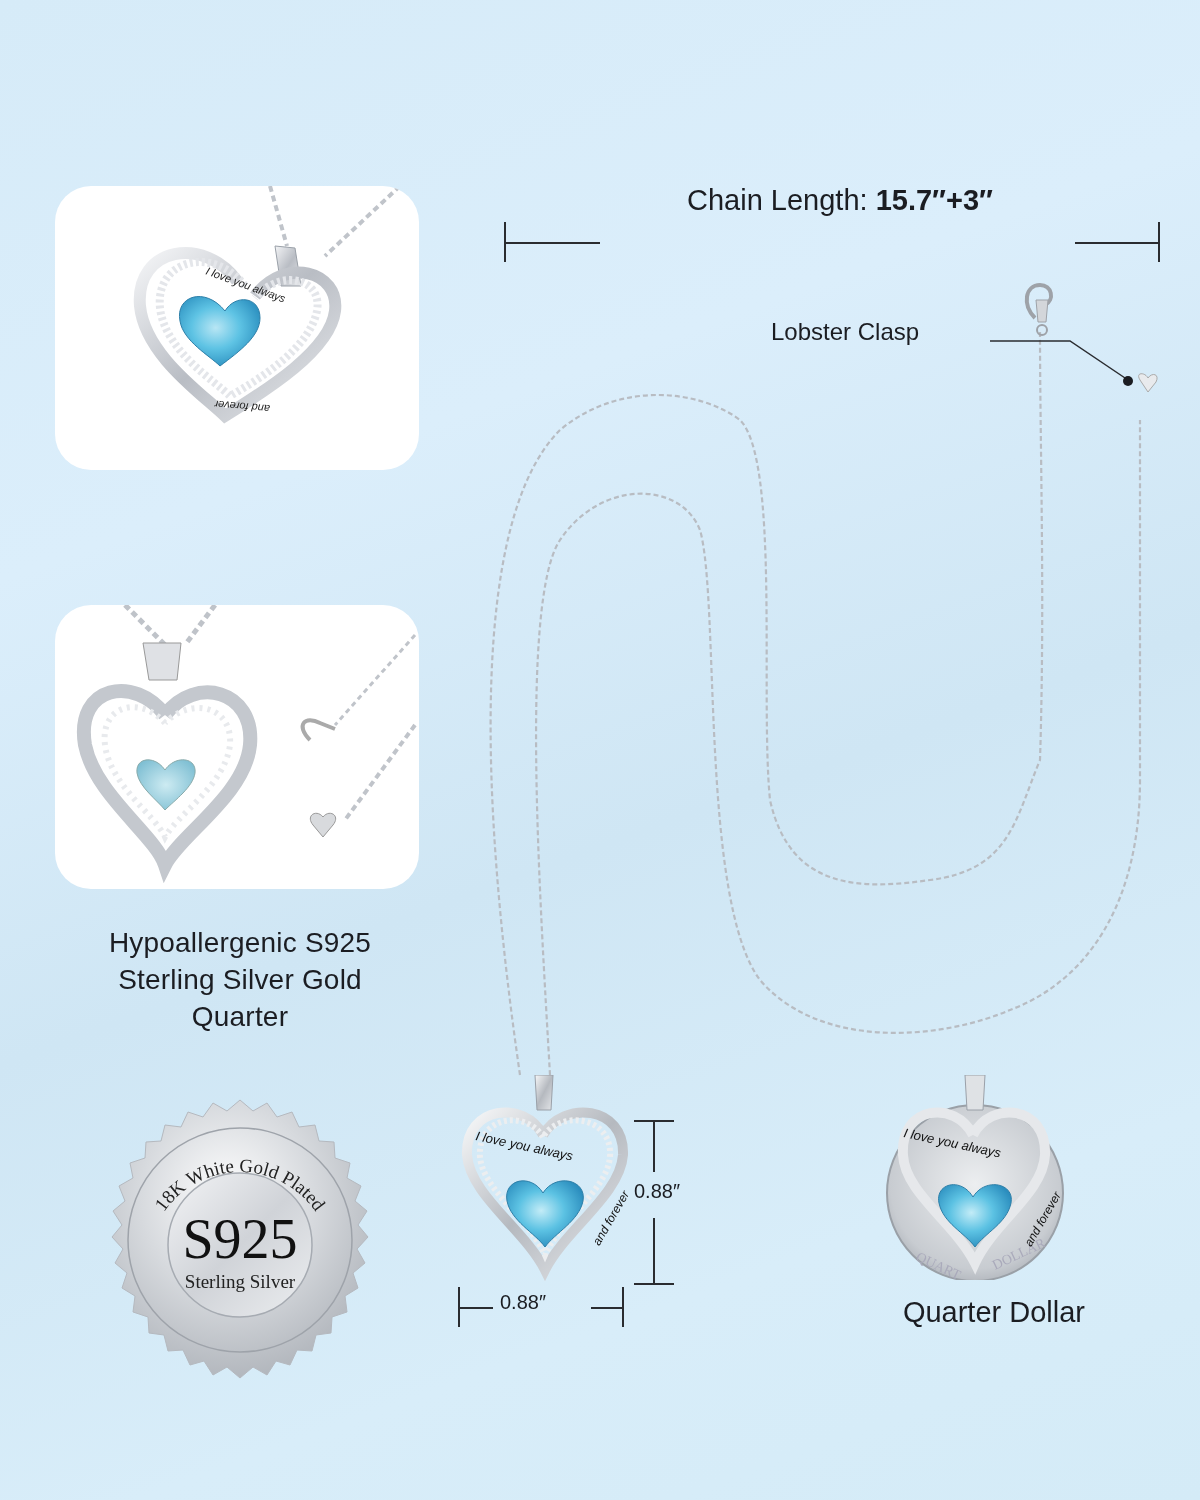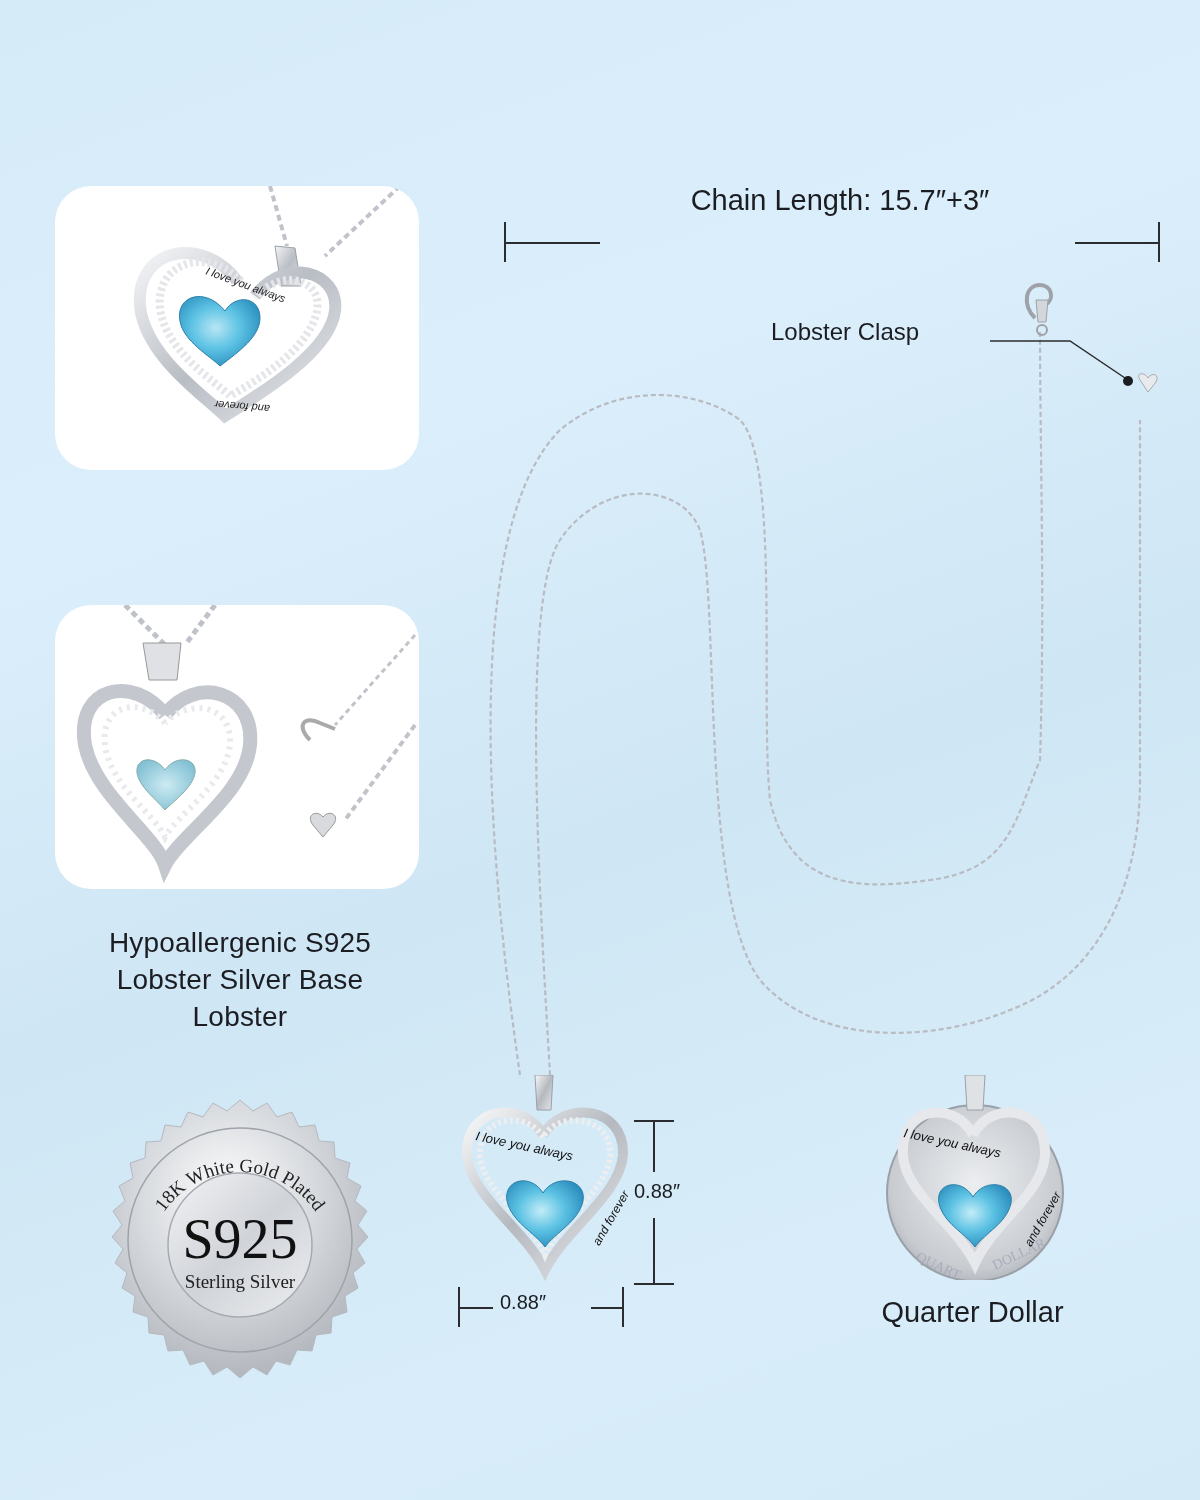--- a/index.html
+++ b/index.html
@@ -4,21 +4,21 @@
 <style>
   * { margin:0; padding:0; box-sizing:border-box; }
   body { width:1200px; height:1500px; overflow:hidden; font-family:"Liberation Sans", sans-serif; }
   .page { position:relative; width:1200px; height:1500px;
     background: linear-gradient(160deg, #d6ebf8 0%, #dbeefb 30%, #cfe6f4 55%, #d8edf9 80%, #d4ebf7 100%); color:#1b1d22; }
   .card { position:absolute; background:#fff; border-radius:36px; overflow:hidden; }
   .card svg { width:100%; height:100%; display:block; }
   .caption { position:absolute; text-align:center; font-size:28px; line-height:37px; color:#1b1d22; letter-spacing:0.2px; }
   .abs { position:absolute; }
   .title1 { position:absolute; left:500px; width:680px; top:184px; text-align:center; font-size:29px; }
-  .title1 b { font-weight:400; }
+  .title1 b { font-weight:700; }
   .title2 { position:absolute; left:500px; width:680px; top:222px; text-align:center; font-size:29px; }
   .hline { position:absolute; height:1.5px; background:#2a2c30; }
   .vline { position:absolute; width:1.5px; background:#2a2c30; }
   .dim-label { position:absolute; font-size:20px; color:#1b1d22; }
   .svg-abs { position:absolute; }
 </style>
 </head>
 <body>
 
 <div class="page">
@@ -61,22 +61,22 @@
       <path d="M110 118 C85 90 45 100 50 140 C55 180 100 210 110 232 C122 210 170 180 175 140 C178 100 135 92 110 118" fill="none" stroke="#e8eaed" stroke-width="6" stroke-dasharray="3 5"></path>
       <path d="M110 165 C100 150 80 152 82 168 C84 182 102 195 110 205 C120 195 138 182 140 168 C142 152 120 150 110 165 Z" fill="url(#gem2)" stroke="#8aa"></path>
       <path d="M360 30 L280 120" stroke="#c0c4ca" stroke-width="3" stroke-dasharray="5 4"></path>
       <path d="M255 135 C240 120 250 110 265 118 L280 124" stroke="#aaa" stroke-width="4" fill="none"></path>
       <path d="M360 120 L290 215" stroke="#c0c4ca" stroke-width="4" stroke-dasharray="6 4"></path>
       <path d="M258 220 C250 210 262 204 268 212 C274 204 286 210 278 220 L268 232 Z" fill="#d8dadd" stroke="#999"></path>
     </svg>
   </div>
   <div class="caption" style="left:50px; width:380px; top:924px;">
     <div>Hypoallergenic S925</div>
-    <div>Lobster Silver Base</div>
-    <div>Lobster</div>
+    <div>Sterling Silver Gold</div>
+    <div>Quarter</div>
   </div>
 
   <svg class="svg-abs" style="left:95px; top:1095px; width:290px; height:290px;" viewBox="0 0 290 290">
     <defs>
       <radialGradient id="badgeG" cx="0.45" cy="0.35" r="0.75">
         <stop offset="0" stop-color="#ffffff"></stop>
           <stop offset="0.45" stop-color="#d7dade"></stop>
           <stop offset="1" stop-color="#a7acb3"></stop>
       </radialGradient>
       <linearGradient id="innerG" x1="0" y1="0" x2="1" y2="1">
@@ -172,15 +172,15 @@
     </defs>
     <circle cx="100" cy="118" r="88" fill="url(#coinG)" stroke="#9aa0a7" stroke-width="2"></circle>
     <text x="40" y="185" font-size="14" fill="#aab" font-family="Liberation Serif, serif" transform="rotate(25 40 185)">QUART</text>
     <text x="120" y="195" font-size="14" fill="#aab" font-family="Liberation Serif, serif" transform="rotate(-25 120 195)">DOLLAR</text>
     <path d="M 90 0 L 110 0 L 108 35 L 92 35 Z" fill="#dfe2e5" stroke="#9aa0a8"></path>
     <path d="M 98 60 C 80 25 25 30 28 80 C 30 118 80 148 100 188 C 118 148 168 118 170 80 C 172 30 116 25 98 60" fill="none" stroke="#e6e8eb" stroke-width="10"></path>
     <path d="M 98 122 C 86 102 60 108 64 128 C 68 148 90 158 100 172 C 110 158 132 148 136 128 C 140 108 110 102 98 122 Z" fill="url(#gem4)" stroke="#2d7fa8"></path>
     <text x="28" y="62" font-size="13" font-style="italic" fill="#111" transform="rotate(12 28 62)">I love you always</text>
     <text x="120" y="170" font-size="12" font-style="italic" fill="#111" transform="rotate(-60 140 140)">and forever</text>
   </svg>
-  <div class="abs" style="left:860px; width:225px; top:1296px; text-align:center; font-size:29px;">Quarter Dollar</div>
+  <div class="abs" style="left:860px; width:225px; top:1296px; text-align:right; font-size:29px;">Quarter Dollar</div>
 
 </div>
 
 </body></html>

